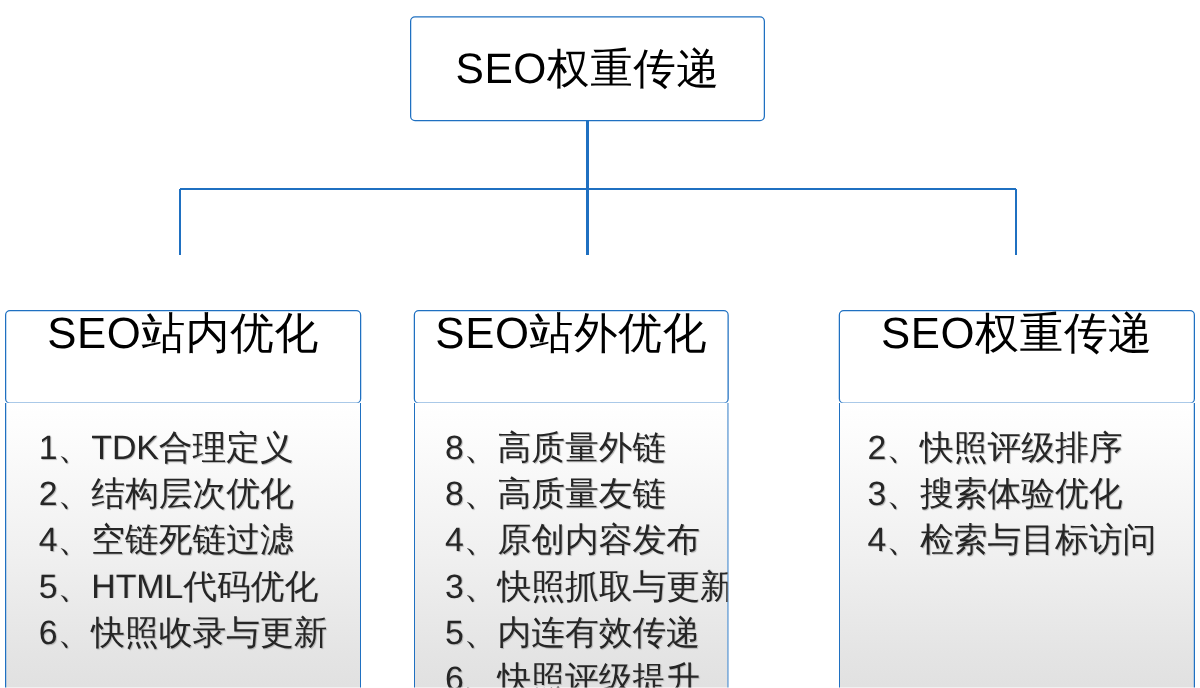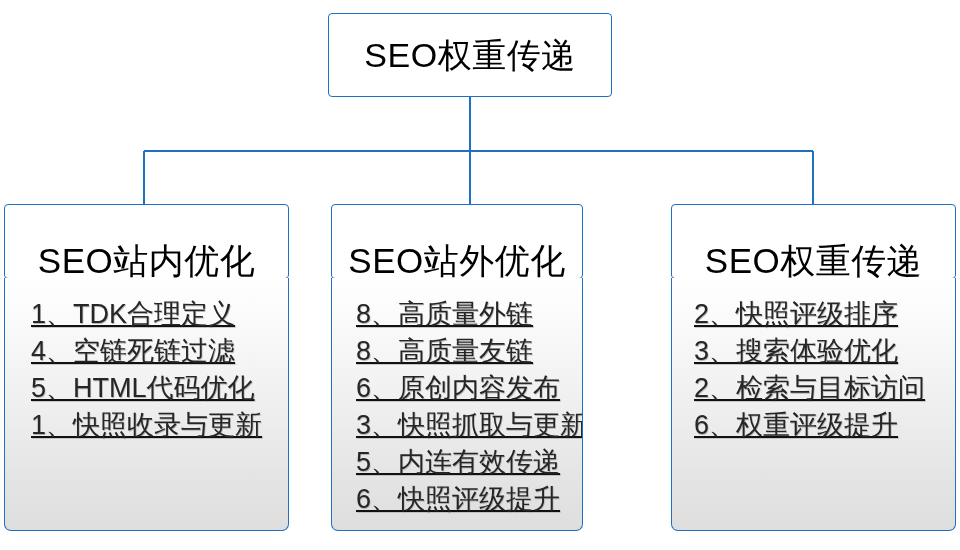--- a/index.html
+++ b/index.html
@@ -66,22 +66,23 @@
   .col-1 { left: 331px; width: 252px; }
   .col-2 { left: 671px; width: 285px; }
 
   .col-header {
     box-sizing: border-box;
     height: 75px;
     background: #ffffff;
     border: 1.6px solid #1f70c1;
     border-radius: 4px;
     display: flex;
-    align-items: flex-end;
+    align-items: flex-start;
     justify-content: center;
+    margin-top: 44px;
   }
   .col-header-text {
     font-size: 35px;
     line-height: 1;
     letter-spacing: 0.5px;
     color: #000000;
     white-space: nowrap;
   }
 
   .col-body {
@@ -94,21 +95,20 @@
     border-bottom-right-radius: 7px;
     background: linear-gradient(to bottom, #ffffff 0%, #fbfbfb 14%, #f0f0f0 48%, #e4e4e4 80%, #dedede 100%);
     padding: 18px 0 0 0;
     overflow: hidden;
   }
 
   .item-list {
     list-style: none;
     margin: 0;
     padding: 0 0 0 26px;
-    text-decoration: underline;
   }
   .item {
     font-size: 27px;
     line-height: 37px;
     color: #262626;
     white-space: nowrap;
     text-shadow: 0.7px 0.7px 0.6px rgba(170,170,170,0.85);
   }
   .col-1 .item-list { padding-left: 24px; }
   .col-2 .item-list { padding-left: 22px; }
@@ -135,50 +135,50 @@
     <span class="root-title">SEO权重传递</span>
   </div>
 
   <div class="column col-0">
     <div class="col-header">
       <span class="col-header-text">SEO站内优化</span>
     </div>
     <div class="col-body">
       <ul class="item-list">
         <li class="item">1、TDK合理定义</li>
+        <li class="item">2、结构层次优化</li>
         <li class="item">4、空链死链过滤</li>
         <li class="item">5、HTML代码优化</li>
-        <li class="item">1、快照收录与更新</li>
+        <li class="item">6、快照收录与更新</li>
       </ul>
     </div>
   </div>
 
   <div class="column col-1">
     <div class="col-header">
       <span class="col-header-text">SEO站外优化</span>
     </div>
     <div class="col-body">
       <ul class="item-list">
         <li class="item">8、高质量外链</li>
         <li class="item">8、高质量友链</li>
-        <li class="item">6、原创内容发布</li>
+        <li class="item">4、原创内容发布</li>
         <li class="item">3、快照抓取与更新</li>
         <li class="item">5、内连有效传递</li>
         <li class="item">6、快照评级提升</li>
       </ul>
     </div>
   </div>
 
   <div class="column col-2">
     <div class="col-header">
       <span class="col-header-text">SEO权重传递</span>
     </div>
     <div class="col-body">
       <ul class="item-list">
         <li class="item">2、快照评级排序</li>
         <li class="item">3、搜索体验优化</li>
-        <li class="item">2、检索与目标访问</li>
-        <li class="item">6、权重评级提升</li>
+        <li class="item">4、检索与目标访问</li>
       </ul>
     </div>
   </div>
 
 </div>
 
 </body></html>

